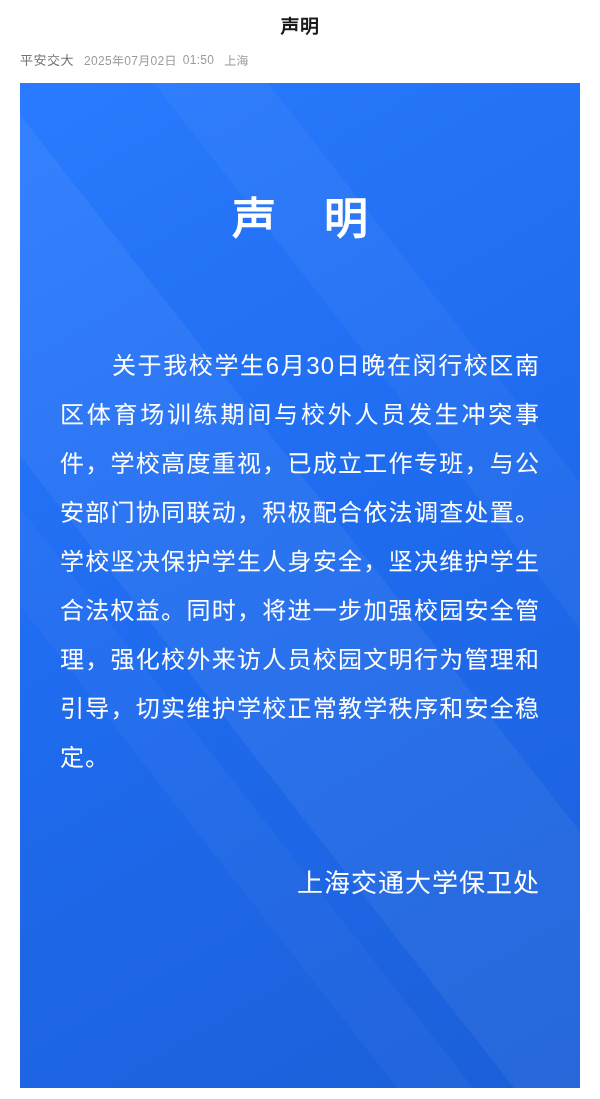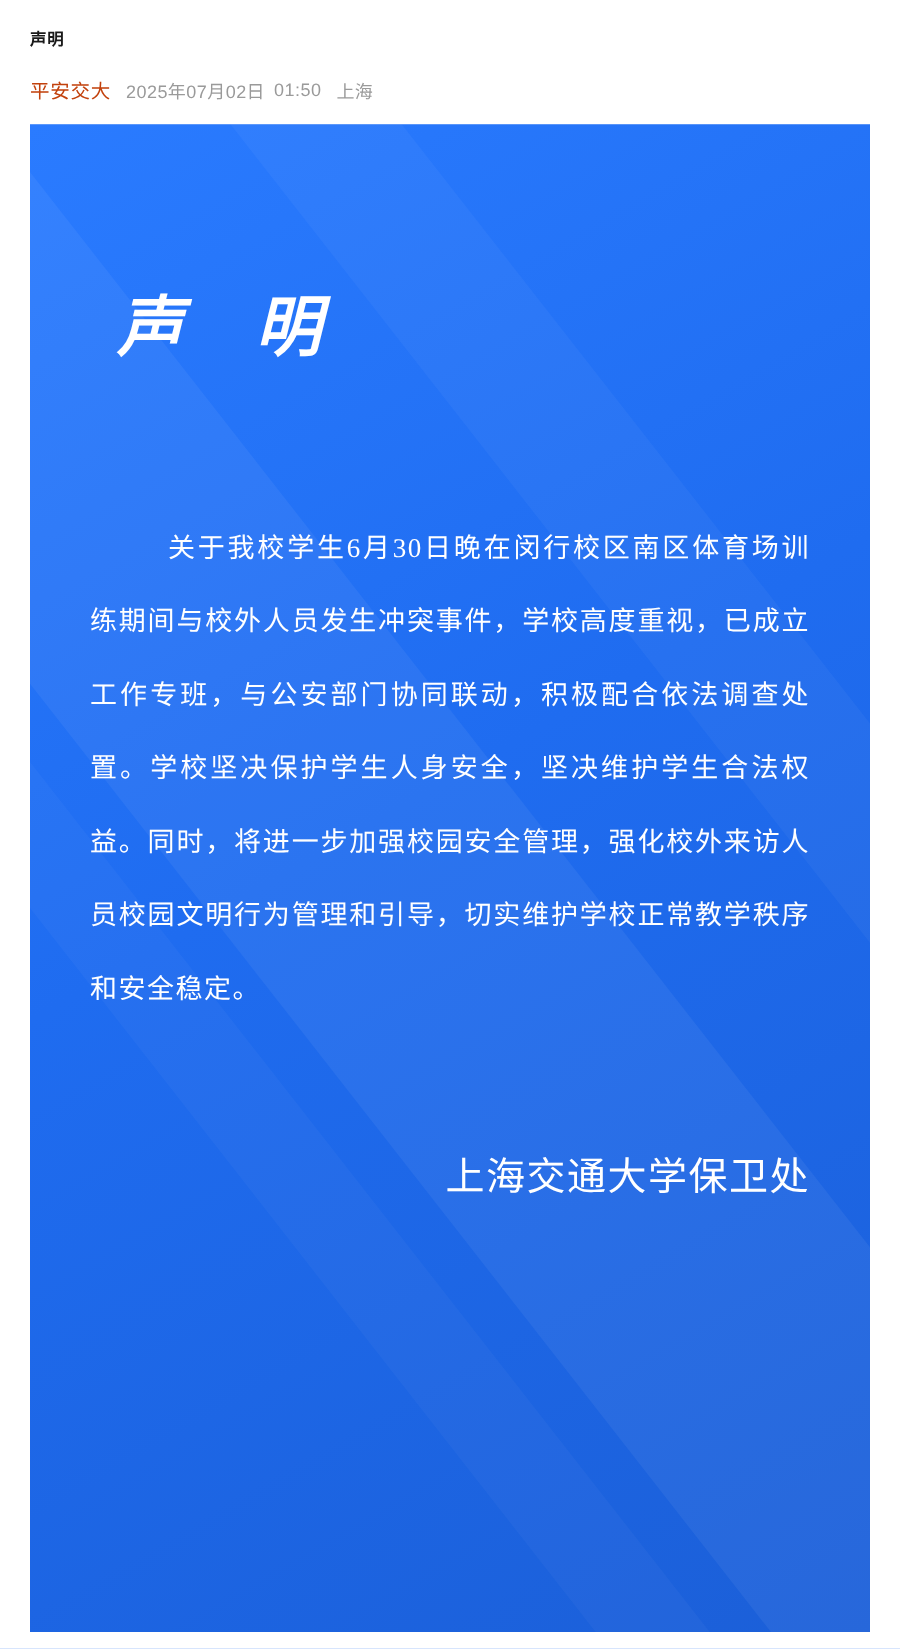--- a/index.html
+++ b/index.html
@@ -19,36 +19,37 @@
     box-sizing: border-box;
     background: #ffffff;
     position: relative;
   }
 
   
   .article-header {
     padding: 14px 20px 0 20px;
   }
   .article-title {
-    font-size: 11px;
+    font-size: 19px;
     font-weight: bold;
     color: #1a1a1a;
     line-height: 26px;
     margin: 0 0 10px 0;
     letter-spacing: 0.5px;
+    text-align: center;
   }
   .meta-row {
     display: flex;
     align-items: center;
     gap: 10px;
     margin-bottom: 14px;
   }
   .meta-source {
     font-size: 13px;
-    color: #c2410c;
+    color: #737373;
     font-weight: normal;
     letter-spacing: 0.5px;
   }
   .meta-date,
   .meta-time,
   .meta-location {
     font-size: 12px;
     color: #9a9a9a;
     letter-spacing: 0.3px;
   }
@@ -81,53 +82,51 @@
   .band.b6 { left: -80px;  top: 420px;  width: 60px;  height: 1400px; background: rgba(255,255,255,0.03); }
 
   .card-inner {
     position: relative;
     z-index: 2;
     padding: 0 40px;
     height: 100%;
     box-sizing: border-box;
   }
   .card-heading {
-    text-align: left;
+    text-align: center;
     color: #ffffff;
     font-size: 44px;
     font-weight: bold;
     letter-spacing: 18px;
     text-indent: 18px;
     margin: 0;
     padding-top: 110px;
     line-height: 1.2;
-    font-style: italic;
   }
   .card-body {
     margin-top: 95px;
     color: #ffffff;
-    font-size: 18px;
+    font-size: 24px;
     line-height: 49px;
     letter-spacing: 1px;
     text-align: justify;
     text-justify: inter-ideograph;
     text-indent: 52px;
     font-weight: 500;
-    font-family: Liberation Serif, serif;
   }
   .signature {
     margin-top: 78px;
     text-align: right;
     color: #ffffff;
     font-size: 26px;
     line-height: 46px;
     letter-spacing: 1px;
     font-weight: 500;
   }
-  .signature div { white-space: nowrap; font-family: Liberation Serif, serif; }
+  .signature div { white-space: nowrap; }
   .sig-date { padding-right: 6px; }
 </style>
 </head>
 <body>
 
 <div class="page">
 
   <div class="article-header">
     <h1 class="article-title">声明</h1>
 

